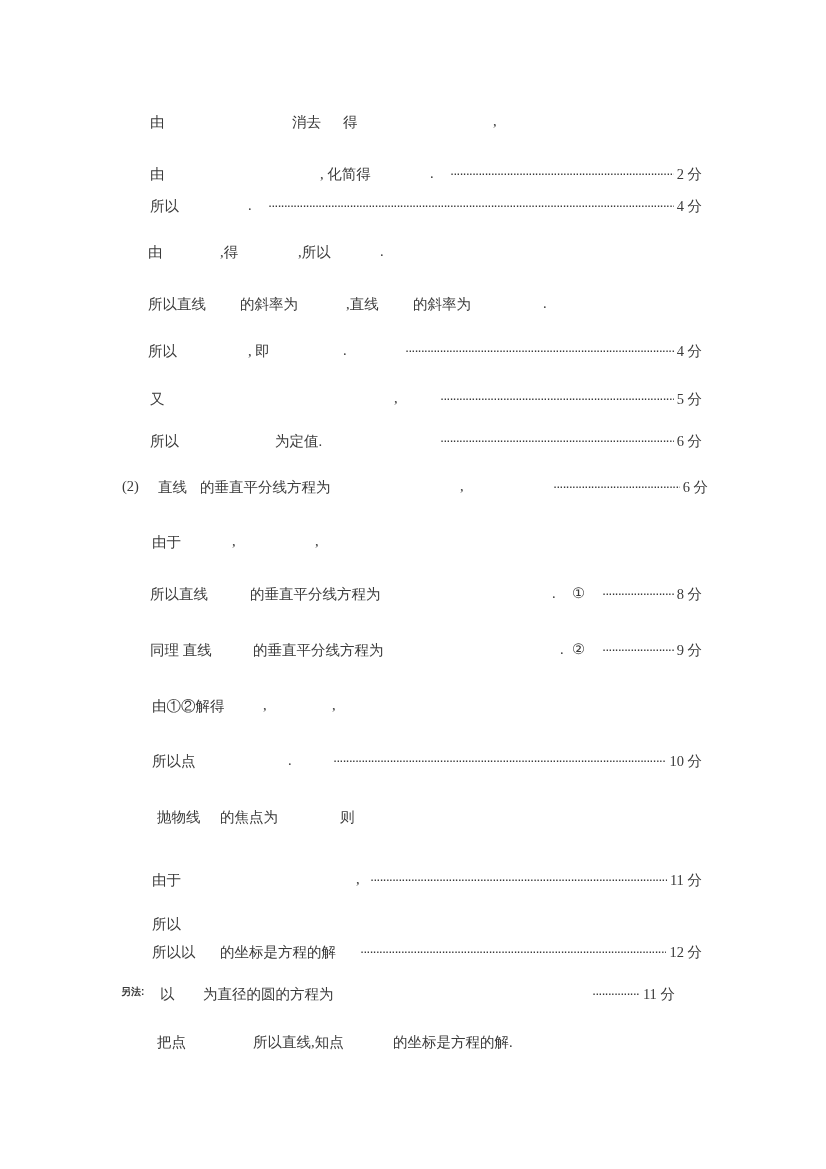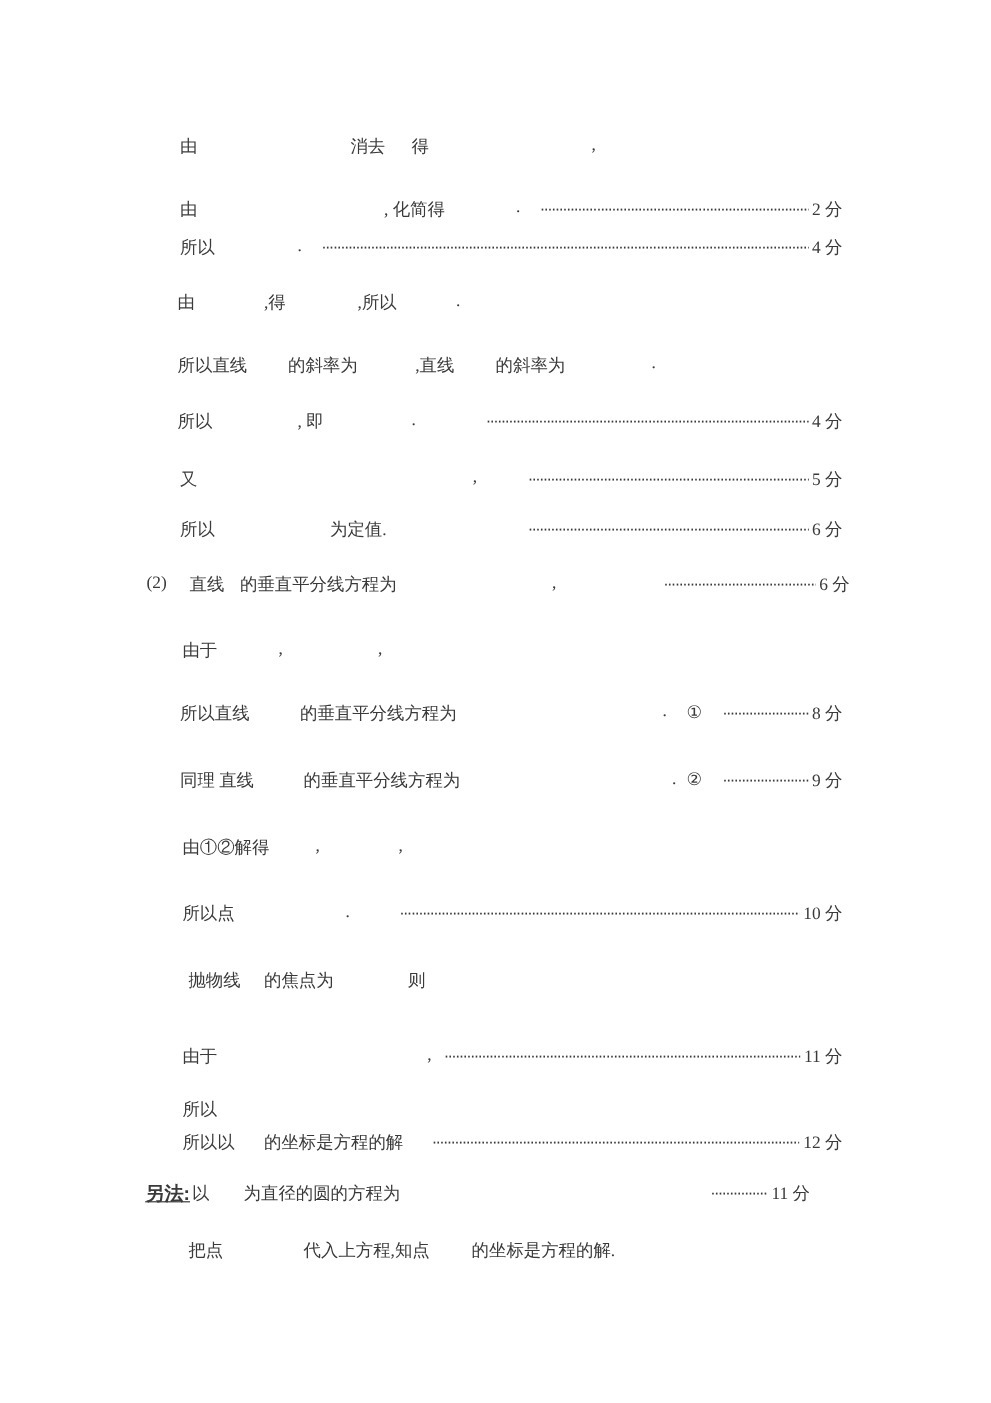--- a/index.html
+++ b/index.html
@@ -7,21 +7,21 @@
     position:relative;
     width:826px;height:1169px;
     background:#ffffff;
     font-family:"Liberation Serif","DejaVu Serif",serif;
     font-size:14.5px;
     color:#3a3a3a;
     overflow:hidden;
   }
   .line{position:absolute;left:0;width:100%;height:19px;}
   .seg{position:absolute;top:0;white-space:pre;}
-  .seg.bold{font-weight:bold;font-family:"Liberation Sans","DejaVu Sans",sans-serif;font-size:16px;text-decoration:underline;}
+  .seg.bold{font-weight:bold;font-family:"Liberation Sans","DejaVu Sans",sans-serif;font-size:10px;}
   .leader{position:absolute;top:0;display:flex;align-items:baseline;}
   .leader .dots{
     flex:1 1 auto;overflow:hidden;white-space:nowrap;
     font-family:"DejaVu Sans",sans-serif;font-size:13px;letter-spacing:-1px;
     color:#3a3a3a;
   }
   .leader .score{flex:0 0 auto;white-space:pre;padding-left:3px;}
 </style>
 </head>
 <body>
@@ -164,16 +164,16 @@
       <span class="seg bold" style="left: 121px;">另法:</span>
       <span class="seg" style="left: 160px;">以</span>
       <span class="seg" style="left: 203px;">为直径的圆的方程为</span>
       <span class="leader" style="left: 592px; width: 83px;">
         <span class="dots">········································································································································································································</span>
         <span class="score">11 分</span>
       </span>
     </div>
     <div class="line" style="top: 1033px;">
       <span class="seg" style="left: 157px;">把点</span>
-      <span class="seg" style="left: 253px;">代入上方程,知点</span>
+      <span class="seg" style="left: 253px;">所以直线,知点</span>
       <span class="seg" style="left: 393px;">的坐标是方程的解.</span>
     </div>
   </div>
 
 </body></html>

